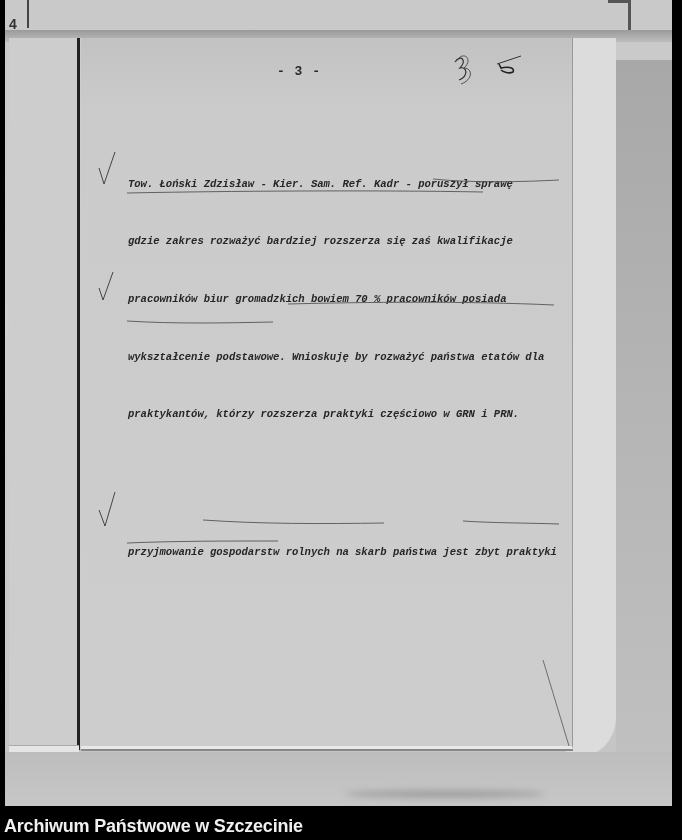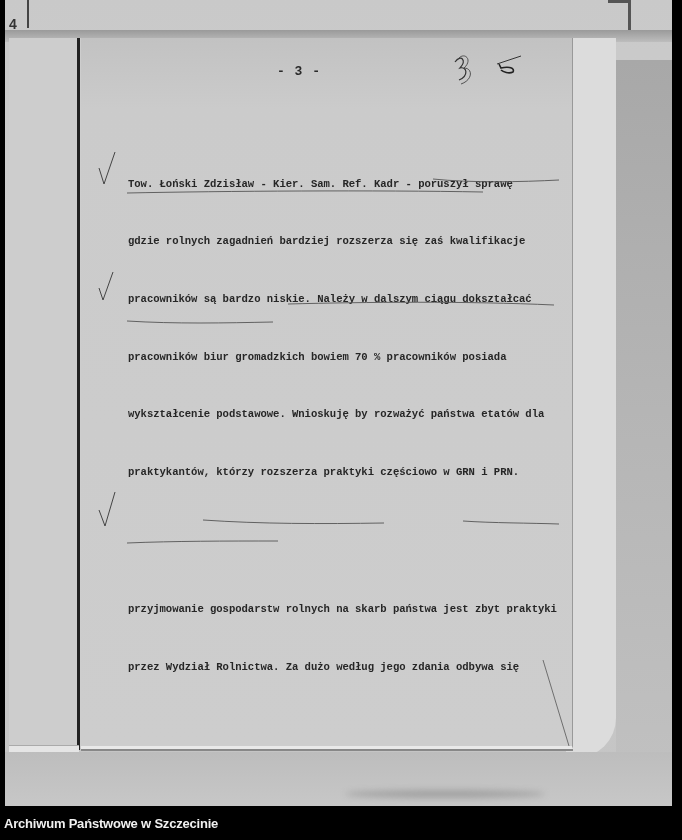--- a/index.html
+++ b/index.html
@@ -64,27 +64,27 @@
   }
   .handwritten {
     position: absolute; left: 370px; top: 12px; width: 90px; height: 40px;
   }
   .typed {
     position: absolute; left: 47px; top: 60px; width: 440px;
     font-size: 10.6px; line-height: 19.2px; color: #262626; font-weight: bold;
     white-space: pre; letter-spacing: -0.05px;
   }
   .para { margin: 0 0 3px 0; }
-  .line { display: block; height: 19.2px; }
+  .line { display: block; height: 19.2px; font-style: italic; }
   .underline { position: absolute; height: 6px; }
   .check { position: absolute; }
   .diag { position: absolute; }
   .caption {
     position: absolute; left: 4px; top: 816px; font-family: "Liberation Sans", sans-serif;
-    font-size: 13px; font-weight: bold; color: #f0f0f0; letter-spacing: -0.2px;
+    font-size: 18px; font-weight: bold; color: #f0f0f0; letter-spacing: -0.2px;
   }
 </style>
 </head>
 <body>
 
 <div class="scan">
   <div class="frame-mark-left"></div>
   <div class="film-number">4</div>
   <div class="frame-mark-right-h"></div>
   <div class="frame-mark-right-v"></div>
@@ -105,29 +105,27 @@
     <svg class="handwritten" viewBox="0 0 90 40">
       <path d="M4 12 C10 4, 16 10, 9 18 C16 16, 18 26, 8 30" stroke="#333" stroke-width="1.2" fill="none"></path>
       <path d="M8 8 C14 2, 22 10, 13 18 C22 18, 22 30, 10 34" stroke="#444" stroke-width="0.9" fill="none"></path>
       <path d="M46 14 L70 6" stroke="#333" stroke-width="1" fill="none"></path>
       <path d="M48 14 L50 18 C58 16, 64 18, 62 22 C58 24, 52 22, 50 20" stroke="#222" stroke-width="1.6" fill="none"></path>
     </svg>
 
     <div class="typed">
       <div class="para">
         <span class="line">Tow. Łoński Zdzisław - Kier. Sam. Ref. Kadr - poruszył sprawę</span>
-        <span class="line">gdzie rolnych zagadnień bardziej rozszerza się zaś kwalifikacje</span>
-        <span class="line">pracowników są bardzo niskie. Należy w dalszym ciągu dokształcać</span>
+        <span class="line">gdzie zakres rozważyć bardziej rozszerza się zaś kwalifikacje</span>
         <span class="line">pracowników biur gromadzkich bowiem 70 % pracowników posiada</span>
         <span class="line">wykształcenie podstawowe. Wnioskuję by rozważyć państwa etatów dla</span>
         <span class="line">praktykantów, którzy rozszerza praktyki częściowo w GRN i PRN.</span>
       </div>
       <div class="para">
         <span class="line">przyjmowanie gospodarstw rolnych na skarb państwa jest zbyt praktyki</span>
-        <span class="line">przez Wydział Rolnictwa. Za dużo według jego zdania odbywa się</span>
         
         
         
       </div>
       
       
     </div>
 
     <svg class="underline" style="left:350px;top:138px;width:130px;height:8px" viewBox="0 0 130 8">
         <path d="M2 3 C40 7, 90 6, 128 4" stroke="#555" stroke-width="0.9" fill="none"></path>

